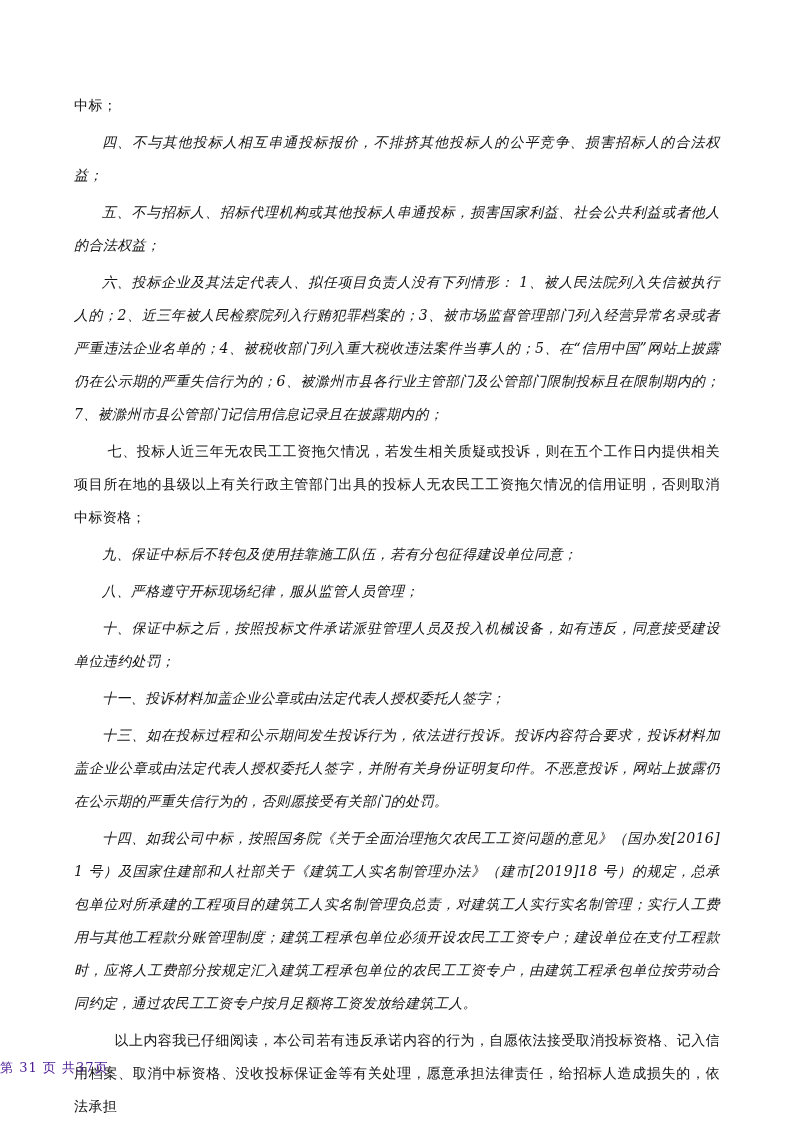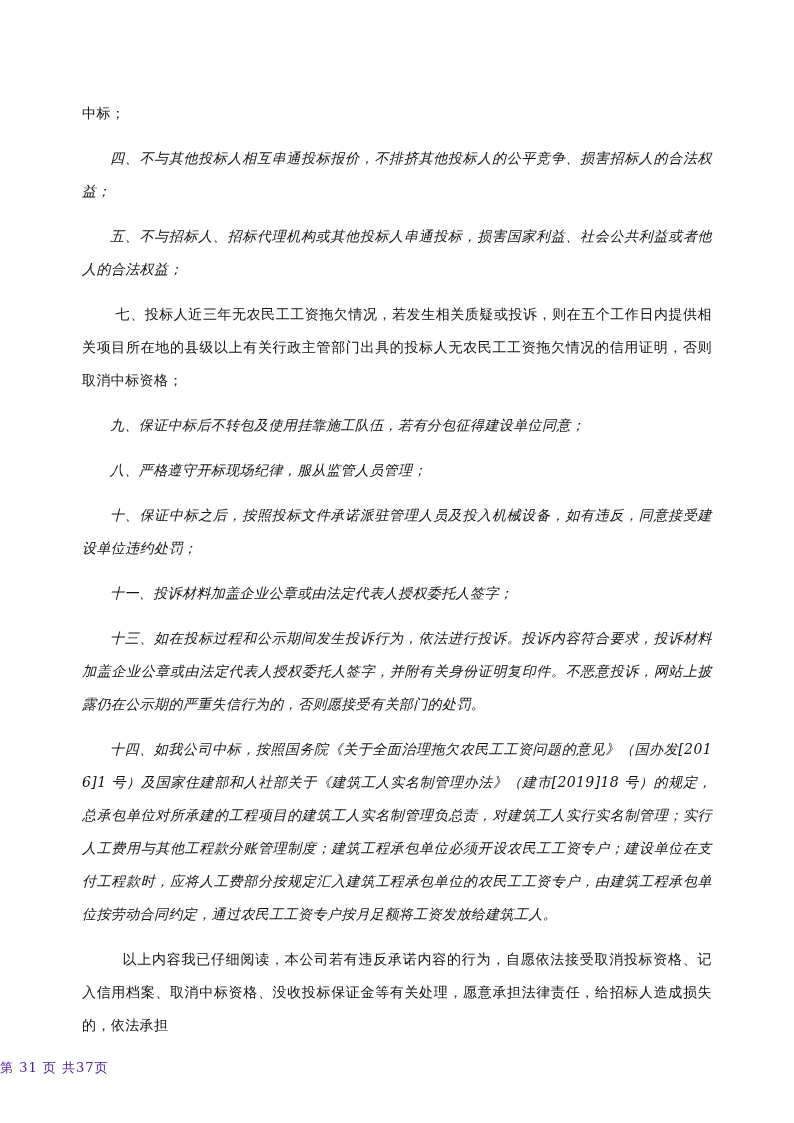--- a/index.html
+++ b/index.html
@@ -16,21 +16,21 @@
     font-family: "DejaVu Serif", "Liberation Serif", serif;
     color: #121212;
   }
   .content {
     position: absolute;
     top: 85px;
     left: 70px;
     width: 654px;
   }
   p.para {
-    margin: 12px;
+    margin: 4px;
     padding: 0;
     font-size: 14px;
     line-height: 33px;
     text-align: justify;
     text-justify: inter-ideograph;
     letter-spacing: 0.4px;
     word-break: break-all;
   }
   p.para.indent-none   { text-indent: 0; }
   p.para.indent-normal { text-indent: 2em; font-style: italic; }
@@ -48,20 +48,21 @@
   }
 </style>
 </head>
 <body>
 
 <div class="page">
   <main class="content">
       <p class="para indent-none">中标；</p>
       <p class="para indent-normal">四、不与其他投标人相互串通投标报价，不排挤其他投标人的公平竞争、损害招标人的合法权益；</p>
       <p class="para indent-normal">五、不与招标人、招标代理机构或其他投标人串通投标，损害国家利益、社会公共利益或者他人的合法权益；</p>
+      <p class="para indent-normal">六、投标企业及其法定代表人、拟任项目负责人没有下列情形： 1、被人民法院列入失信被执行人的；2、近三年被人民检察院列入行贿犯罪档案的；3、被市场监督管理部门列入经营异常名录或者严重违法企业名单的；4、被税收部门列入重大税收违法案件当事人的；5、在“信用中国”网站上披露仍在公示期的严重失信行为的；6、被滁州市县各行业主管部门及公管部门限制投标且在限制期内的；7、被滁州市县公管部门记信用信息记录且在披露期内的；</p>
       <p class="para indent-wide">七、投标人近三年无农民工工资拖欠情况，若发生相关质疑或投诉，则在五个工作日内提供相关项目所在地的县级以上有关行政主管部门出具的投标人无农民工工资拖欠情况的信用证明，否则取消中标资格；</p>
       <p class="para indent-normal">九、保证中标后不转包及使用挂靠施工队伍，若有分包征得建设单位同意；</p>
       <p class="para indent-normal">八、严格遵守开标现场纪律，服从监管人员管理；</p>
       <p class="para indent-normal">十、保证中标之后，按照投标文件承诺派驻管理人员及投入机械设备，如有违反，同意接受建设单位违约处罚；</p>
       <p class="para indent-normal">十一、投诉材料加盖企业公章或由法定代表人授权委托人签字；</p>
       <p class="para indent-normal">十三、如在投标过程和公示期间发生投诉行为，依法进行投诉。投诉内容符合要求，投诉材料加盖企业公章或由法定代表人授权委托人签字，并附有关身份证明复印件。不恶意投诉，网站上披露仍在公示期的严重失信行为的，否则愿接受有关部门的处罚。</p>
       <p class="para indent-normal">十四、如我公司中标，按照国务院《关于全面治理拖欠农民工工资问题的意见》（国办发[2016]1 号）及国家住建部和人社部关于《建筑工人实名制管理办法》（建市[2019]18 号）的规定，总承包单位对所承建的工程项目的建筑工人实名制管理负总责，对建筑工人实行实名制管理；实行人工费用与其他工程款分账管理制度；建筑工程承包单位必须开设农民工工资专户；建设单位在支付工程款时，应将人工费部分按规定汇入建筑工程承包单位的农民工工资专户，由建筑工程承包单位按劳动合同约定，通过农民工工资专户按月足额将工资发放给建筑工人。</p>
       <p class="para indent-xwide">以上内容我已仔细阅读，本公司若有违反承诺内容的行为，自愿依法接受取消投标资格、记入信用档案、取消中标资格、没收投标保证金等有关处理，愿意承担法律责任，给招标人造成损失的，依法承担</p>
     </main>
   <footer class="page-footer">

